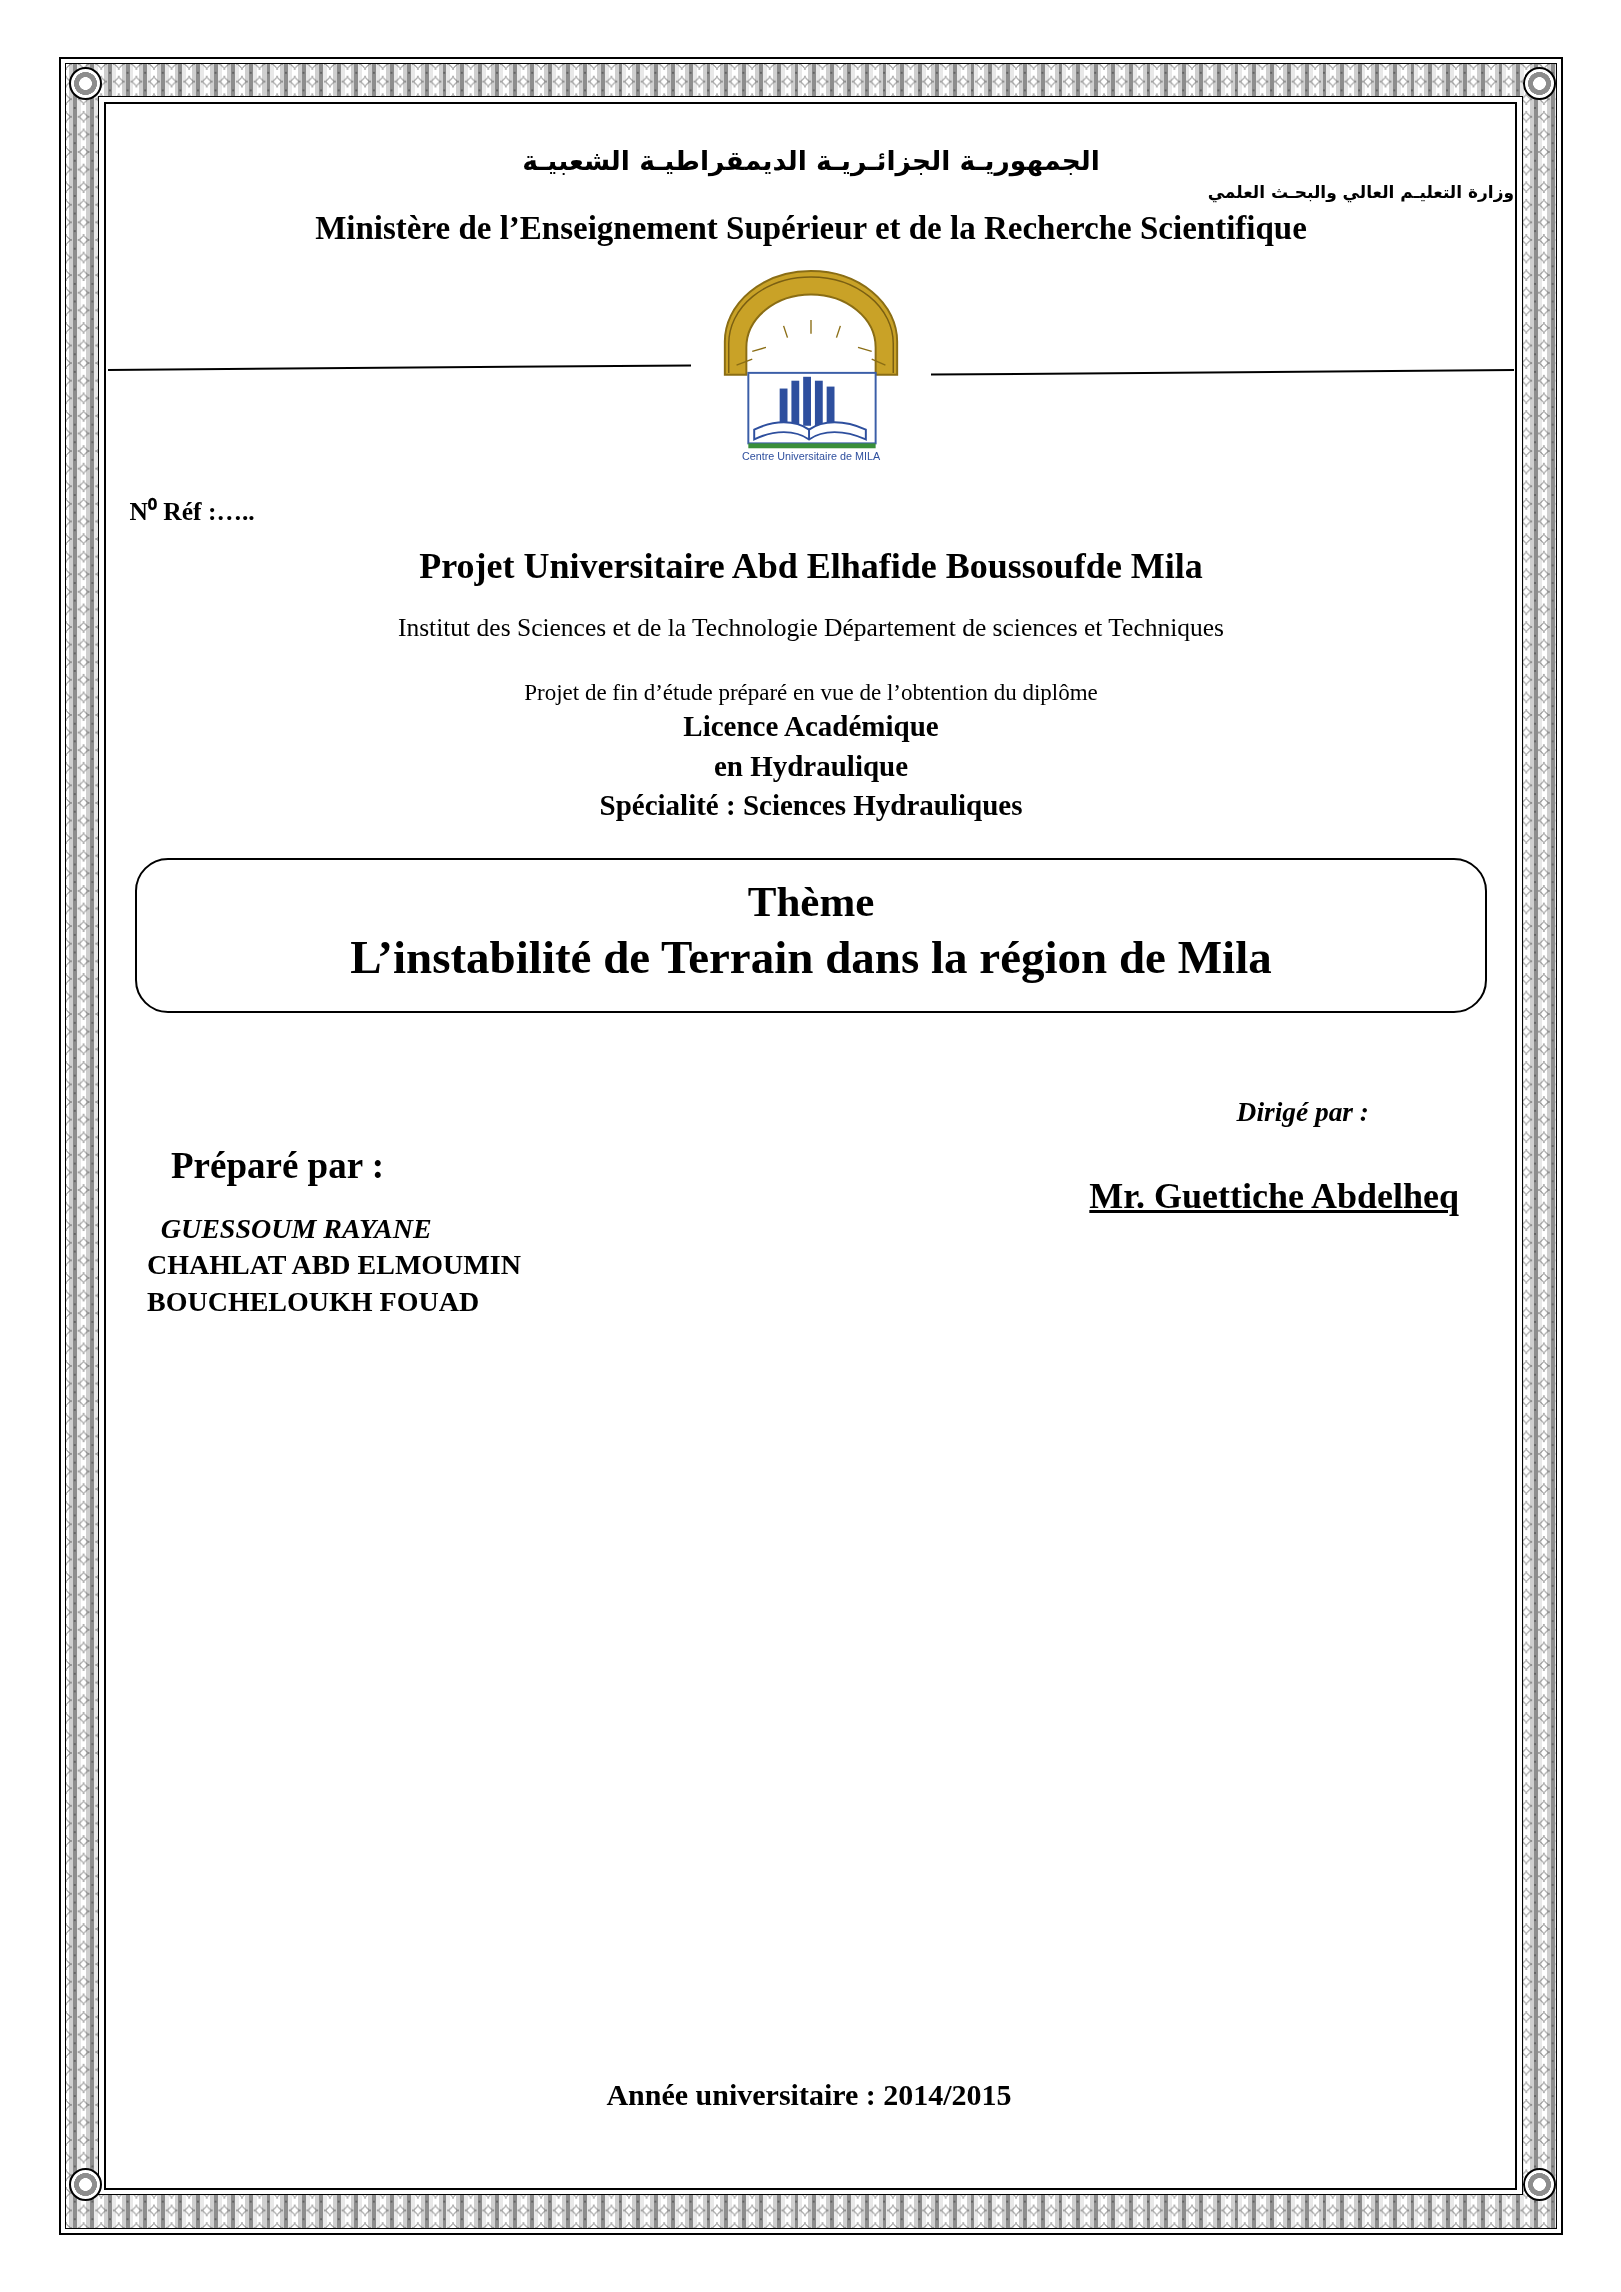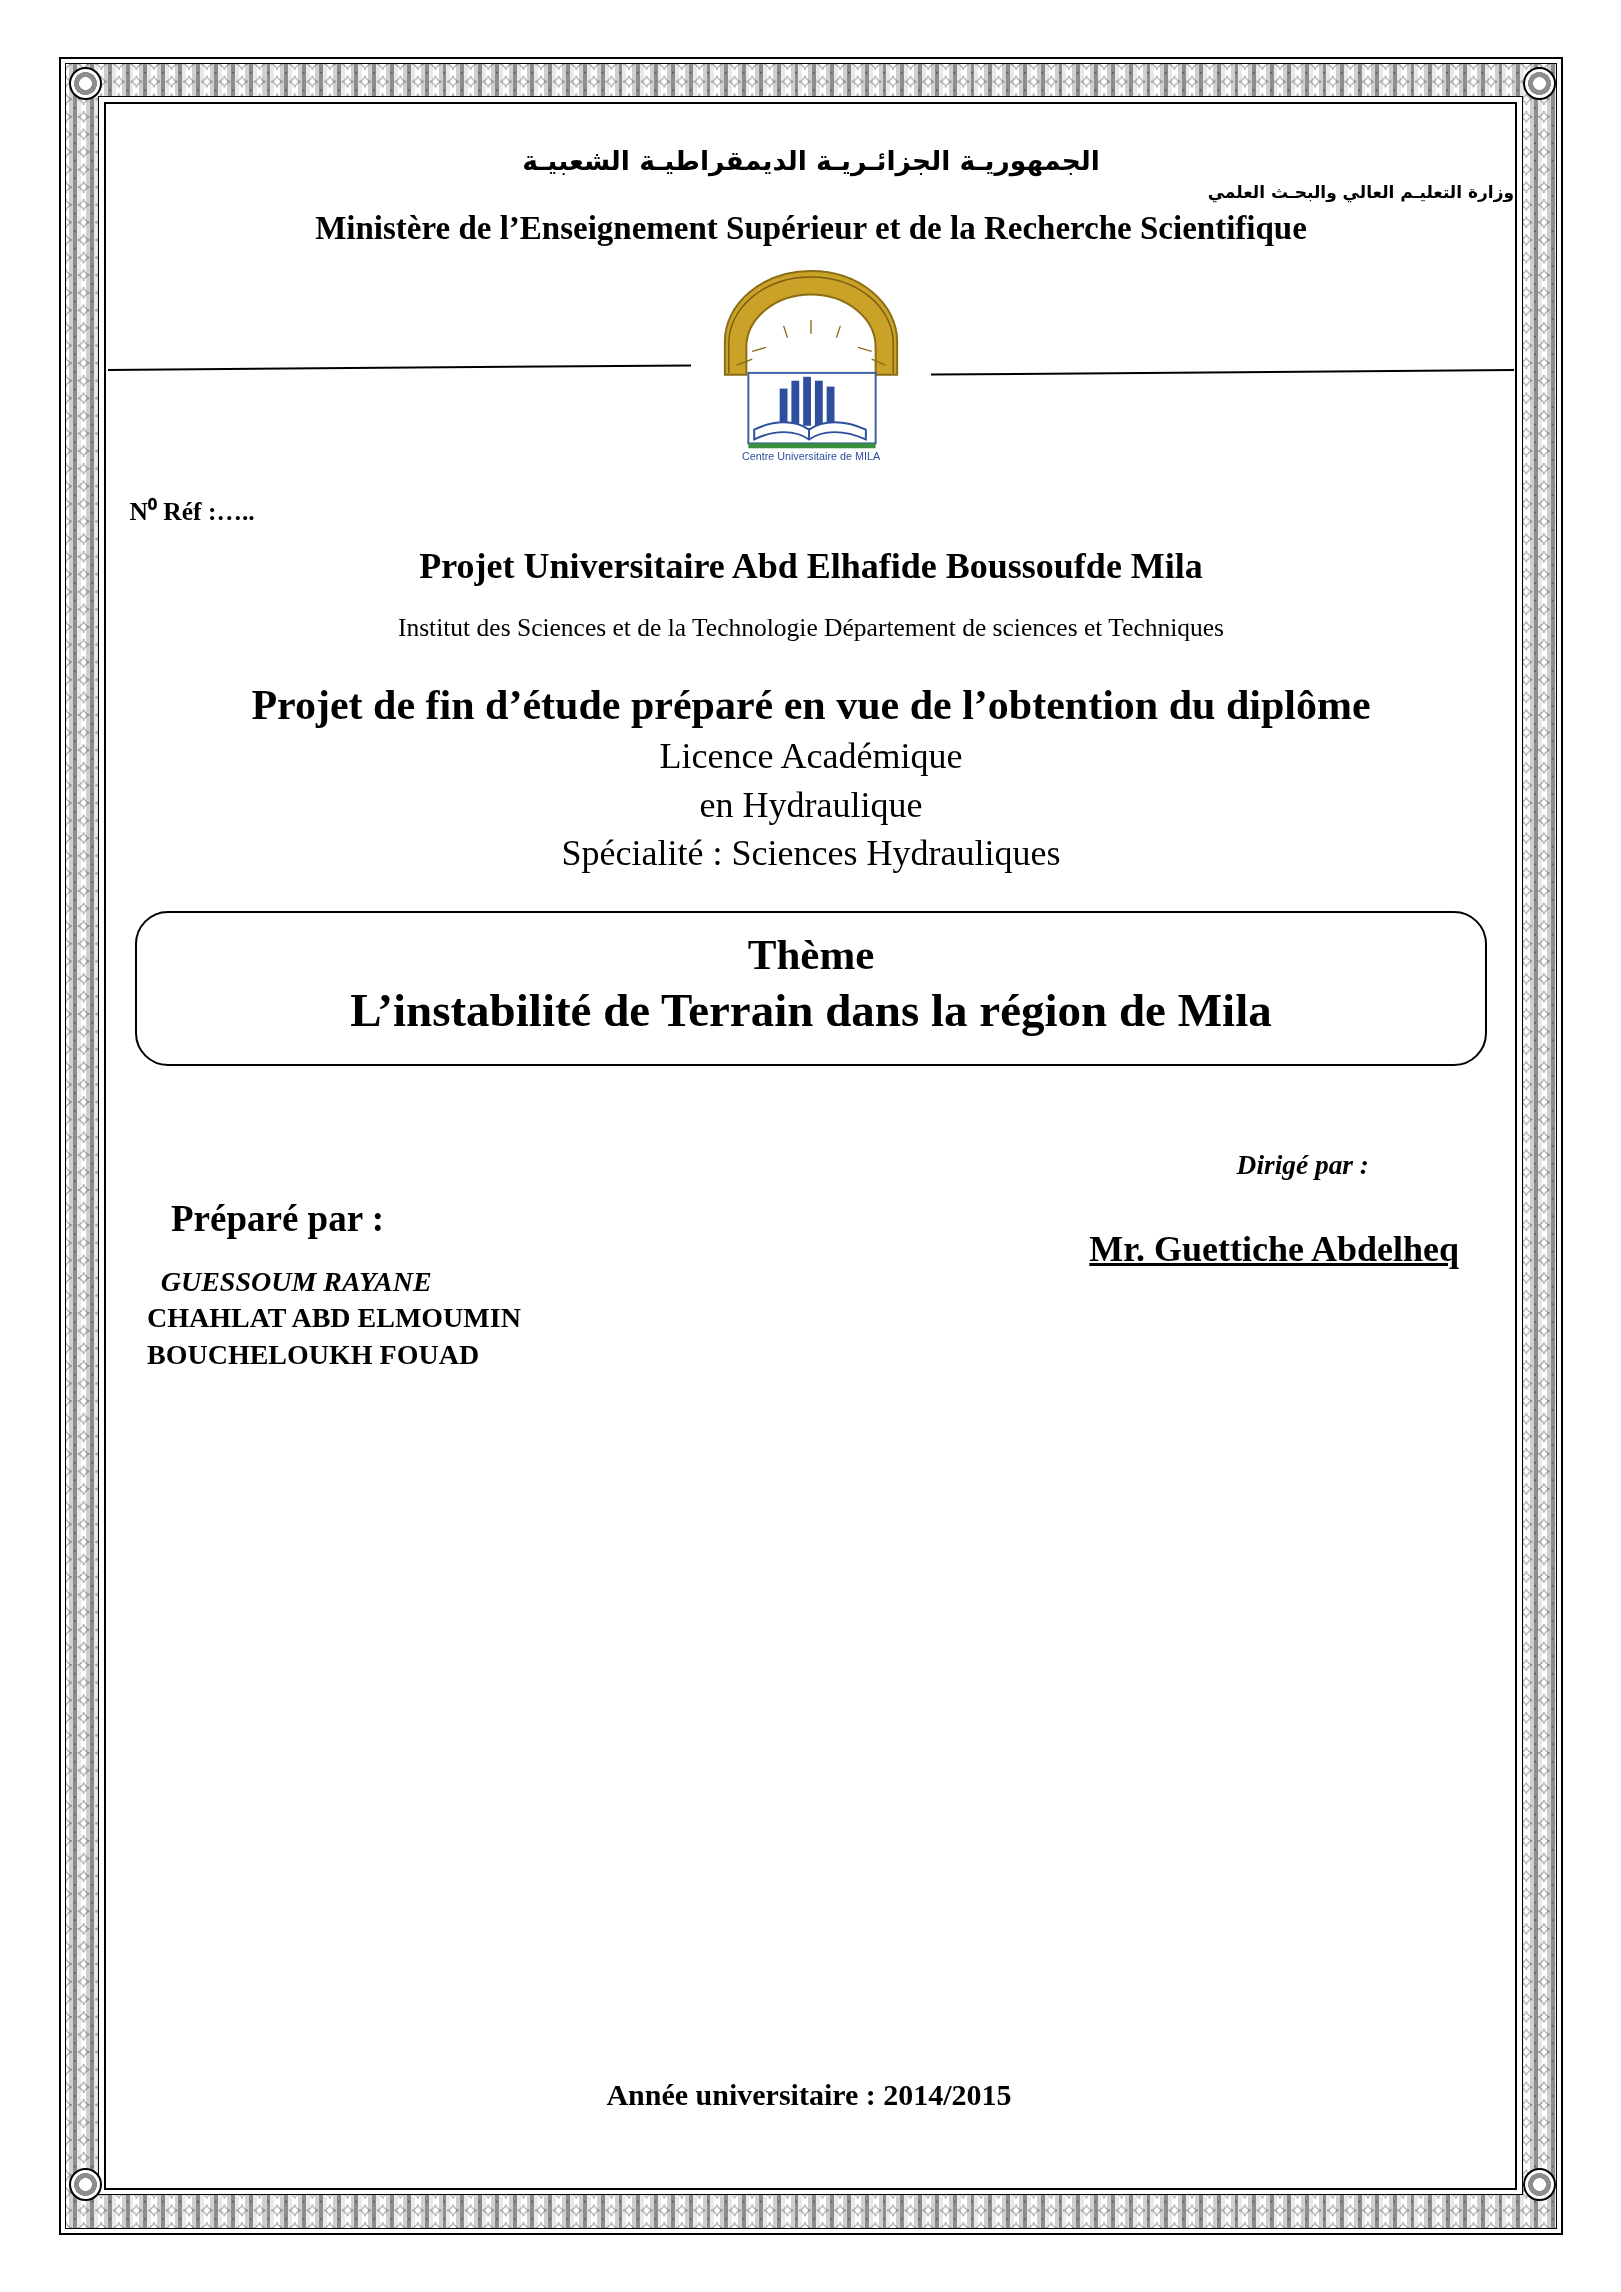--- a/index.html
+++ b/index.html
@@ -170,27 +170,27 @@
     text-align: center;
     font-size: 25.5px;
     font-weight: normal;
     margin-top: 25.5px;
   }
   .diploma-block {
     text-align: center;
     margin-top: 35px;
   }
   .dip-1 {
-    font-size: 42px;
-    font-weight: bold;
+    font-size: 23px;
+    font-weight: normal;
     line-height: 1.3;
   }
   .dip-2, .dip-3, .dip-4 {
-    font-size: 36px;
-    font-weight: normal;
+    font-size: 29px;
+    font-weight: bold;
     line-height: 1.35;
   }
 
   
   .theme-box {
     margin: 33px 27.4px 0 27.4px;
     border: 2.9px solid #000;
     border-radius: 33px;
     padding: 17.6px 29px 25.5px 29px;
     text-align: center;

